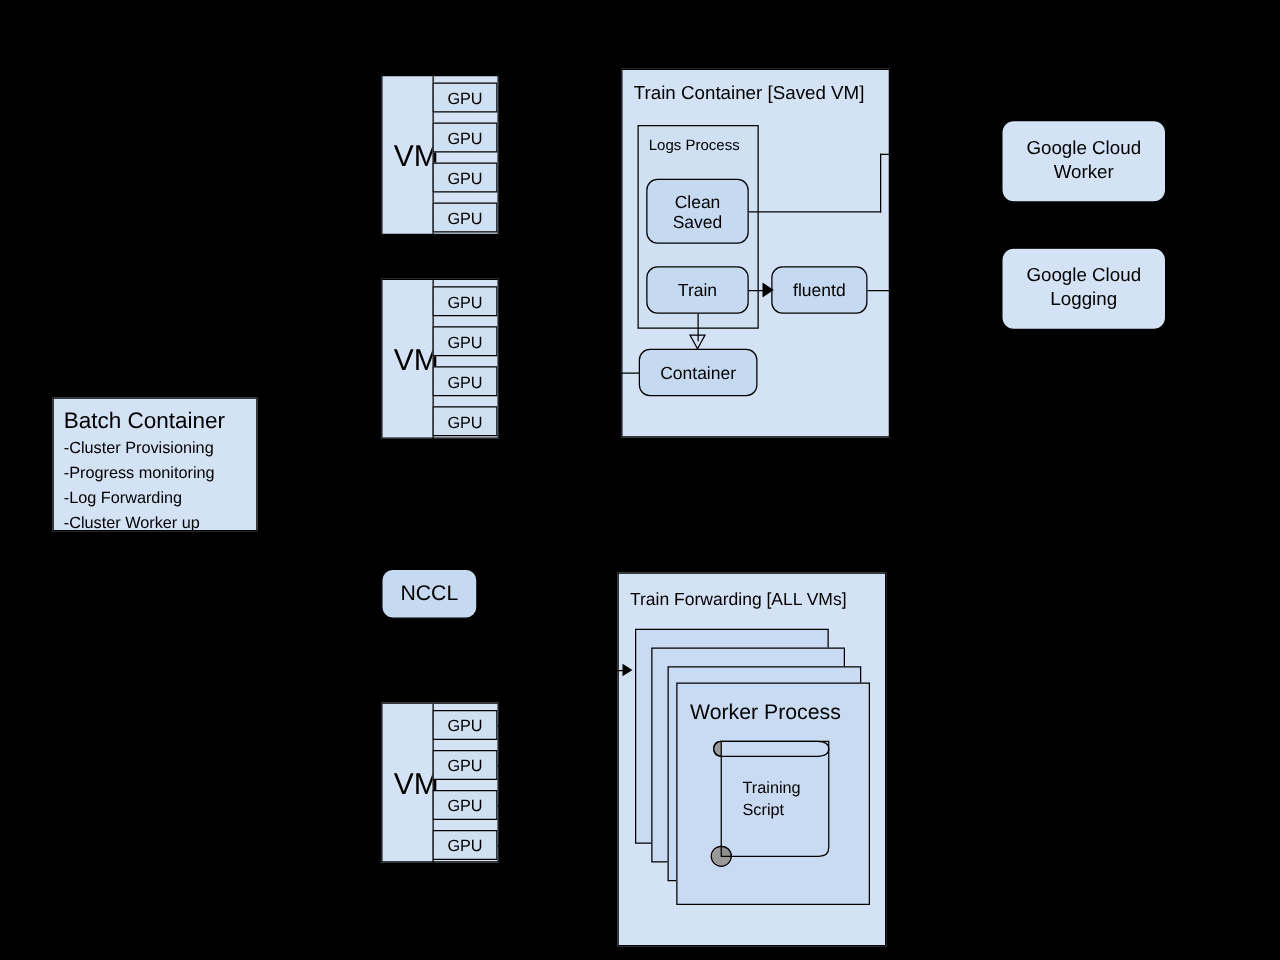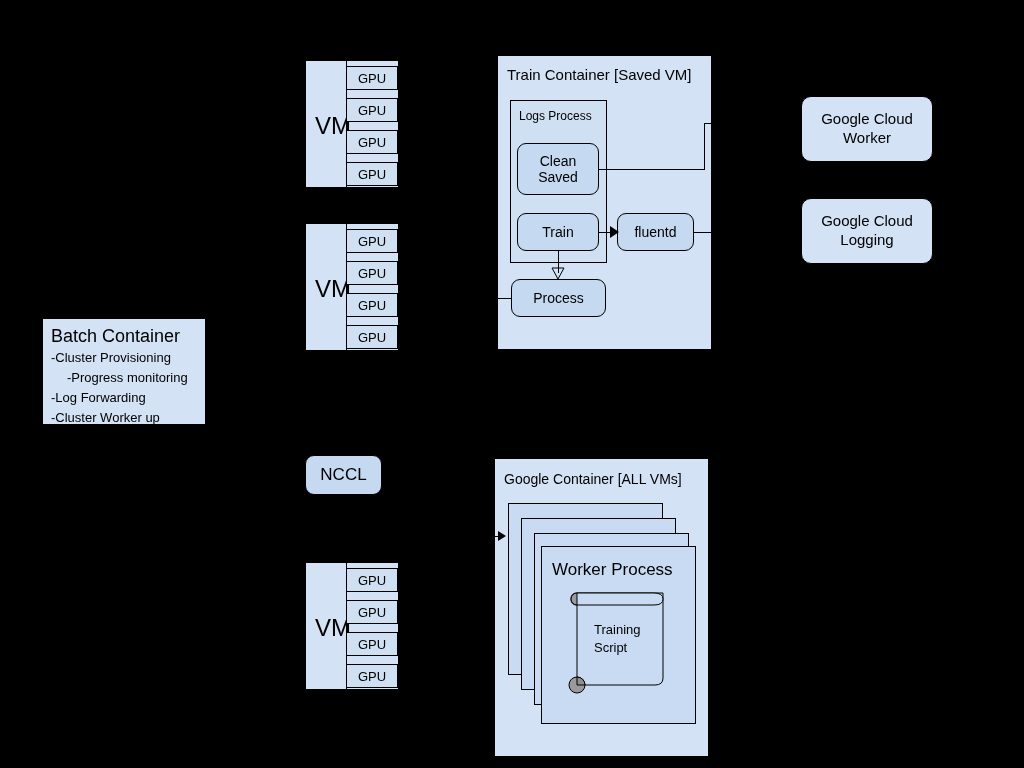--- a/index.html
+++ b/index.html
@@ -49,21 +49,21 @@
   svg{position:absolute;overflow:visible;}
 </style>
 </head>
 <body>
 
 <div id="stage">
 
   <div class="node panel" style="left:42px;top:318px;width:164px;height:107px;">
     <div class="lbl batch-title" style="left:8px;top:7px;">Batch Container</div>
     <div class="lbl batch-li" style="left:8px;top:29px;">-Cluster Provisioning</div>
-    <div class="lbl batch-li" style="left:24px;top:49px;">-Progress monitoring</div>
+    <div class="lbl batch-li" style="left:8px;top:49px;">-Progress monitoring</div>
     <div class="lbl batch-li" style="left:8px;top:69px;">-Log Forwarding</div>
     <div class="lbl batch-li" style="left:8px;top:89px;">-Cluster Worker up</div>
   </div>
 
   <div class="node panel" style="left:305px;top:60px;width:94px;height:128px;">
     <div class="vm-label" style="left:9px;top:51px;">VM</div>
 
     <div class="line vline" style="left:40px;top:0px;height:128px;"></div>
     <div class="line hline" style="left:40px;top:17px;width:6px;"></div>
     <div class="line hline" style="left:40px;top:49px;width:6px;"></div>
@@ -118,21 +118,21 @@
 
   <div class="node rbox" style="left:517px;top:143px;width:82px;height:52px;flex-direction:column;">
     <span>Clean</span>
     <span>Saved</span>
   </div>
 
   <div class="node rbox" style="left:517px;top:213px;width:82px;height:38px;">Train</div>
 
   <div class="node rbox" style="left:617px;top:213px;width:77px;height:38px;">fluentd</div>
 
-  <div class="node rbox" style="left:511px;top:279px;width:95px;height:38px;">Process</div>
+  <div class="node rbox" style="left:511px;top:279px;width:95px;height:38px;">Container</div>
 
   <div class="line hline" style="left:599px;top:169px;width:106px;"></div>
   <div class="line vline" style="left:704px;top:123px;height:47px;"></div>
   <div class="line hline" style="left:704px;top:123px;width:8px;"></div>
 
   <div class="line hline" style="left:599px;top:232px;width:13px;"></div>
   <svg style="left:610px;top:226px;width:10px;height:13px;">
     <polygon points="0,0 9,6 0,12" fill="#000"></polygon>
   </svg>
 
@@ -148,21 +148,21 @@
   <div class="node cloudbox" style="left:801px;top:96px;width:132px;height:66px;flex-direction:column;">
     <span>Google Cloud</span>
     <span>Worker</span>
   </div>
   <div class="node cloudbox" style="left:801px;top:198px;width:132px;height:66px;flex-direction:column;">
     <span>Google Cloud</span>
     <span>Logging</span>
   </div>
 
   <div class="node panel" style="left:494px;top:458px;width:215px;height:299px;">
-    <div class="panel-title" style="left:9px;top:12px;font-size:14px;">Google Container [ALL VMs]</div>
+    <div class="panel-title" style="left:9px;top:12px;font-size:14px;">Train Forwarding [ALL VMs]</div>
   </div>
 
   <div class="node card" style="left:508px;top:503px;width:155px;height:172px;"></div>
   <div class="node card" style="left:521px;top:518px;width:155px;height:172px;"></div>
   <div class="node card" style="left:534px;top:533px;width:155px;height:172px;"></div>
   <div class="node card" style="left:541px;top:546px;width:155px;height:178px;">
     <div class="lbl" style="left:10px;top:13px;font-size:17px;">Worker Process</div>
   </div>
 
   <svg style="left:567px;top:588px;width:104px;height:110px;">

